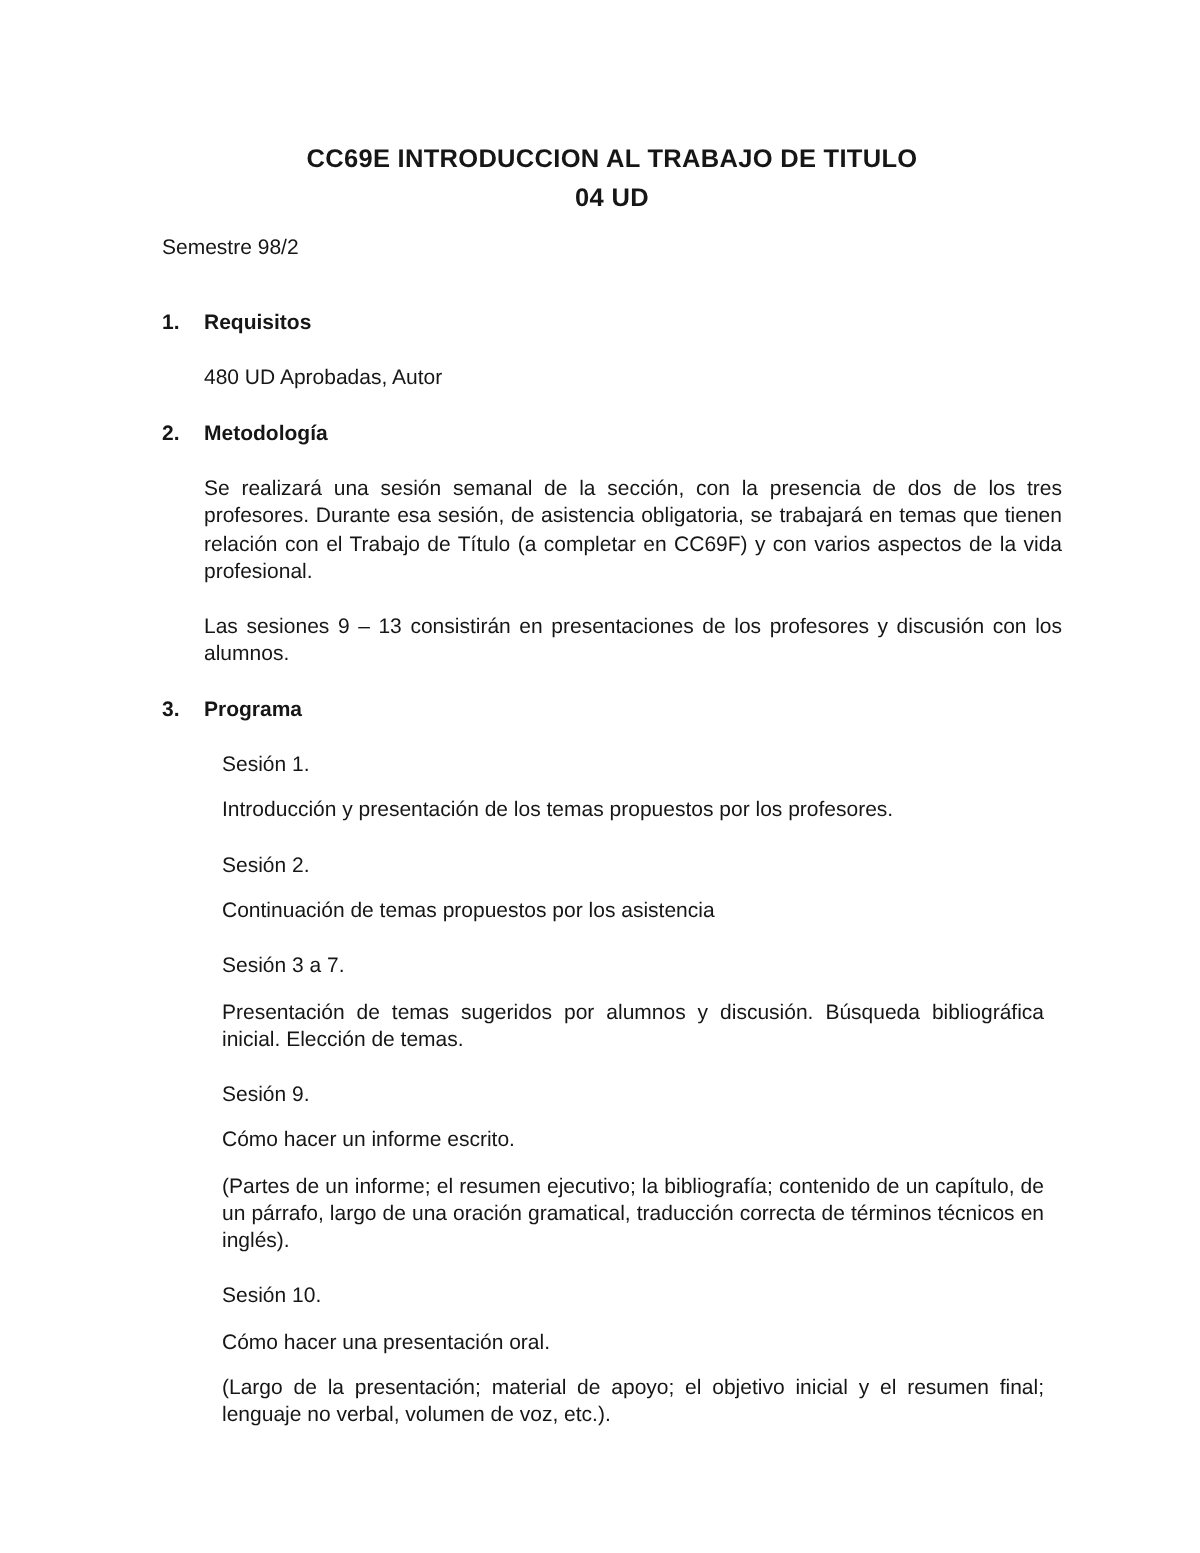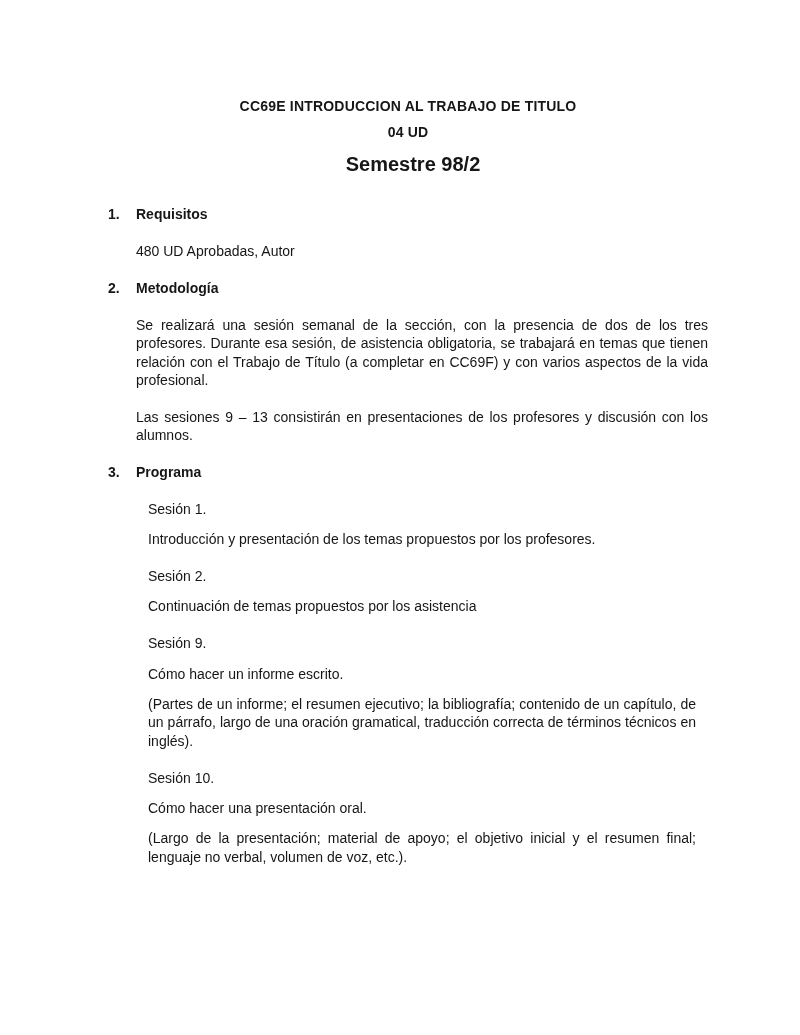--- a/index.html
+++ b/index.html
@@ -17,31 +17,31 @@
     overflow: hidden;
     box-sizing: border-box;
   }
   .content {
     padding: 0 92px 0 108px; 
   }
   .title {
     margin: 93px 0 0 0;
     text-align: center;
     font-weight: bold;
-    font-size: 14px;
+    font-size: 17px;
     line-height: 26px;
     letter-spacing: 0.2px;
   }
   .title-line { display: block; }
   .semester {
     margin-top: 10px;
     margin-right: -10px;   
-    text-align: center;
-    font-weight: bold;
-    font-size: 20px;
+    text-align: left;
+    font-weight: normal;
+    font-size: 14px;
     line-height: 18.4px;
   }
   .sections {
     margin-top: 32px;
     font-size: 14px;
     line-height: 18.4px;
   }
   .section-heading {
     display: flex;
     font-weight: bold;
@@ -104,20 +104,24 @@
         <div class="prog-item">
           <p class="prog-label">Sesión 1.</p>
           <p class="prog-line">Introducción y presentación de los temas propuestos por los profesores.</p>
         </div>
 
         <div class="prog-item">
           <p class="prog-label">Sesión 2.</p>
           <p class="prog-line">Continuación de temas propuestos por los asistencia</p>
         </div>
 
+        <div class="prog-item">
+          <p class="prog-label">Sesión 3 a 7.</p>
+          <p class="prog-line">Presentación de temas sugeridos por alumnos y discusión.  Búsqueda bibliográfica inicial.  Elección de temas.</p>
+        </div>
 
 
         <div class="prog-item">
           <p class="prog-label">Sesión 9.</p>
           <p class="prog-line">Cómo hacer un informe escrito.</p>
           <p class="prog-line">(Partes de un informe; el resumen ejecutivo; la bibliografía; contenido de un capítulo, de un párrafo, largo de una oración gramatical, traducción correcta de términos técnicos en inglés).</p>
         </div>
 
         <div class="prog-item">
           <p class="prog-label">Sesión 10.</p>

